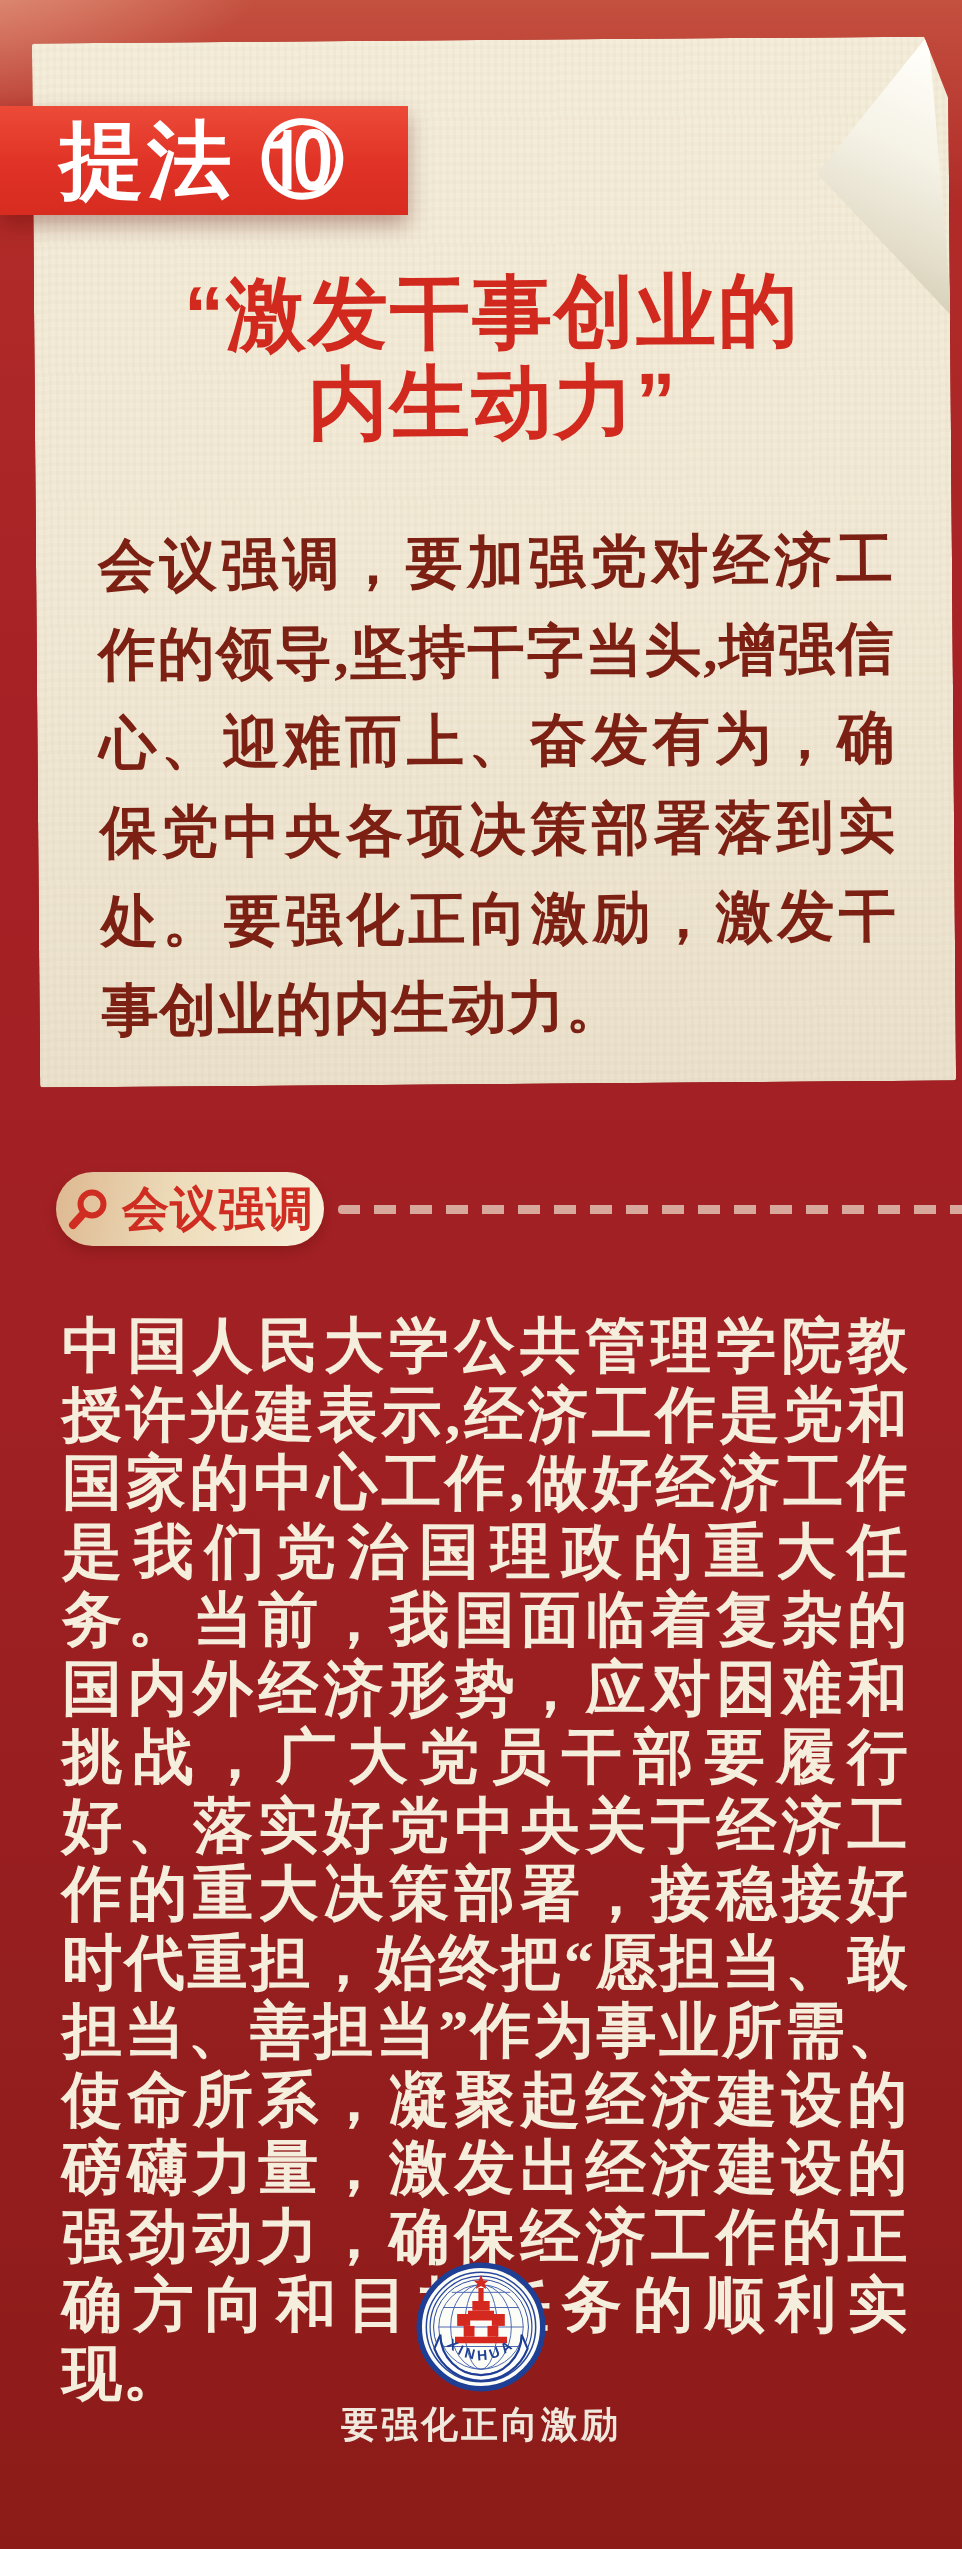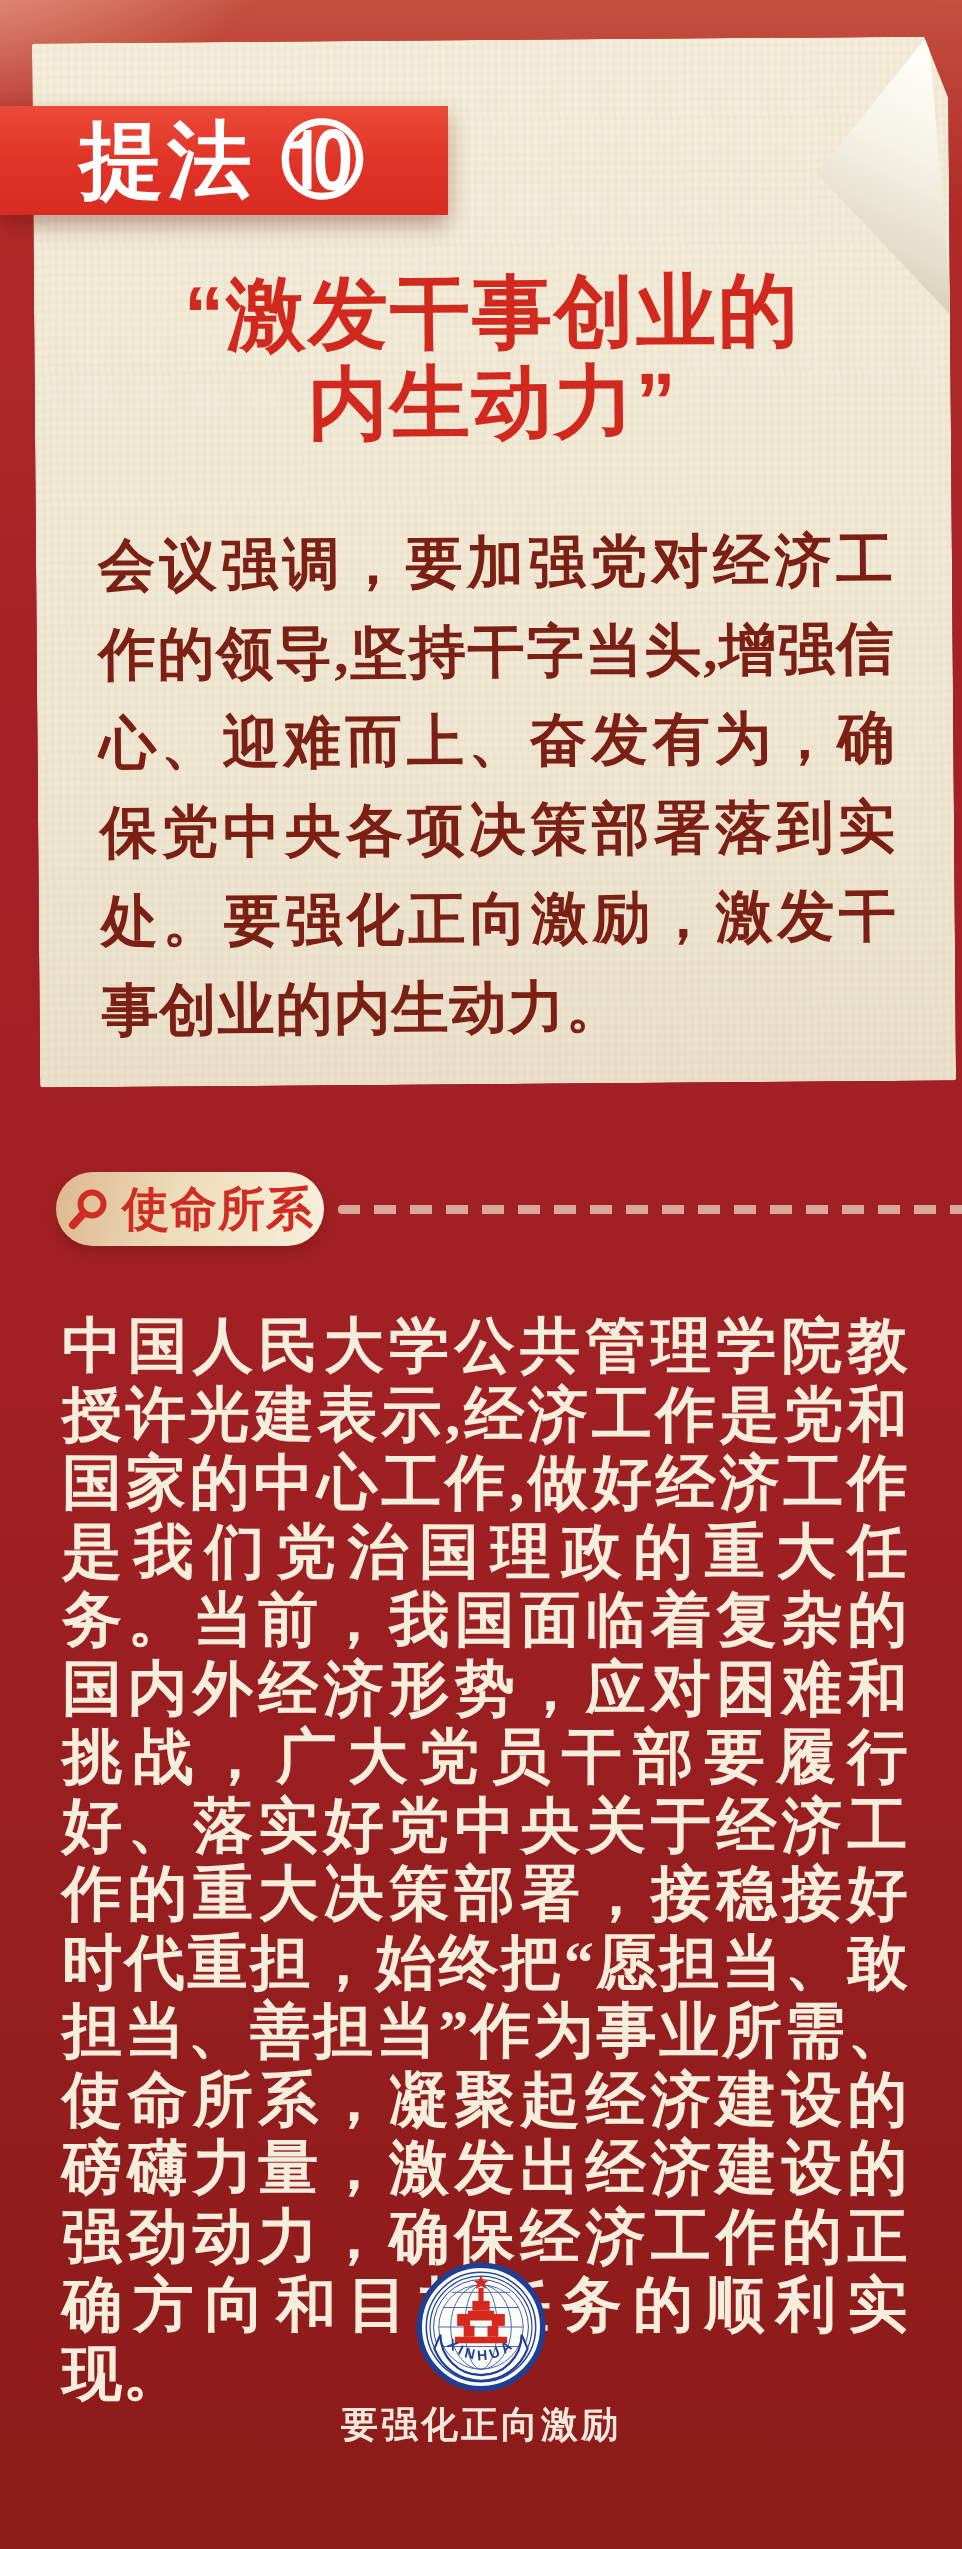--- a/index.html
+++ b/index.html
@@ -41,21 +41,21 @@
     width: 134px; height: 300px;
     clip-path: polygon(84% 0%, 0% 46%, 100% 94%);
     background: linear-gradient(205deg, #fffef9 8%, #f5f2e6 38%, #e3ddc9 66%, #c9c1a9 92%);
     filter: drop-shadow(-10px 6px 10px rgba(70, 10, 5, 0.30));
   }
 
   
   .topic-banner {
     position: absolute;
     left: 0; top: 106px;
-    width: 448px; height: 109px;
+    width: 408px; height: 109px;
     background: linear-gradient(180deg, #ec4a38 0%, #e03226 55%, #d82c21 100%);
     box-shadow: 0 10px 20px rgba(90, 8, 4, 0.35);
     display: flex; align-items: center; justify-content: center;
     color: #ffffff;
     font-family: "Liberation Serif", serif;
     font-weight: 700;
     font-size: 84px;
     letter-spacing: 4px;
     z-index: 5;
   }
@@ -180,21 +180,21 @@
   <div class="topic-banner">
     <span>提法 ⑩</span>
   </div>
 
   <div class="badge-row">
     <div class="section-badge">
       <svg class="magnifier-icon" viewBox="0 0 44 44" aria-hidden="true">
         <circle cx="26" cy="17" r="11.5" fill="none" stroke="#cf2d22" stroke-width="6"></circle>
         <line x1="17" y1="27" x2="7" y2="38" stroke="#cf2d22" stroke-width="8" stroke-linecap="round"></line>
       </svg>
-      <span class="badge-label">使命所系</span>
+      <span class="badge-label">会议强调</span>
     </div>
     <div class="dashed-divider"></div>
   </div>
 
   <p class="interpret-text">中国人民大学公共管理学院教授许光建表示,经济工作是党和国家的中心工作,做好经济工作是我们党治国理政的重大任务。当前，我国面临着复杂的国内外经济形势，应对困难和挑战，广大党员干部要履行好、落实好党中央关于经济工作的重大决策部署，接稳接好时代重担，始终把“愿担当、敢担当、善担当”作为事业所需、使命所系，凝聚起经济建设的磅礴力量，激发出经济建设的强劲动力，确保经济工作的正确方向和目标任务的顺利实现。</p>
 
   <footer class="poster-footer">
     <svg class="xinhua-logo" viewBox="0 0 120 120" aria-hidden="true">
       <circle cx="60" cy="60" r="57" fill="#fdfdf8" stroke="#1f3f94" stroke-width="5"></circle>
       <circle cx="60" cy="60" r="50.5" fill="none" stroke="#27479d" stroke-width="1.4"></circle>

